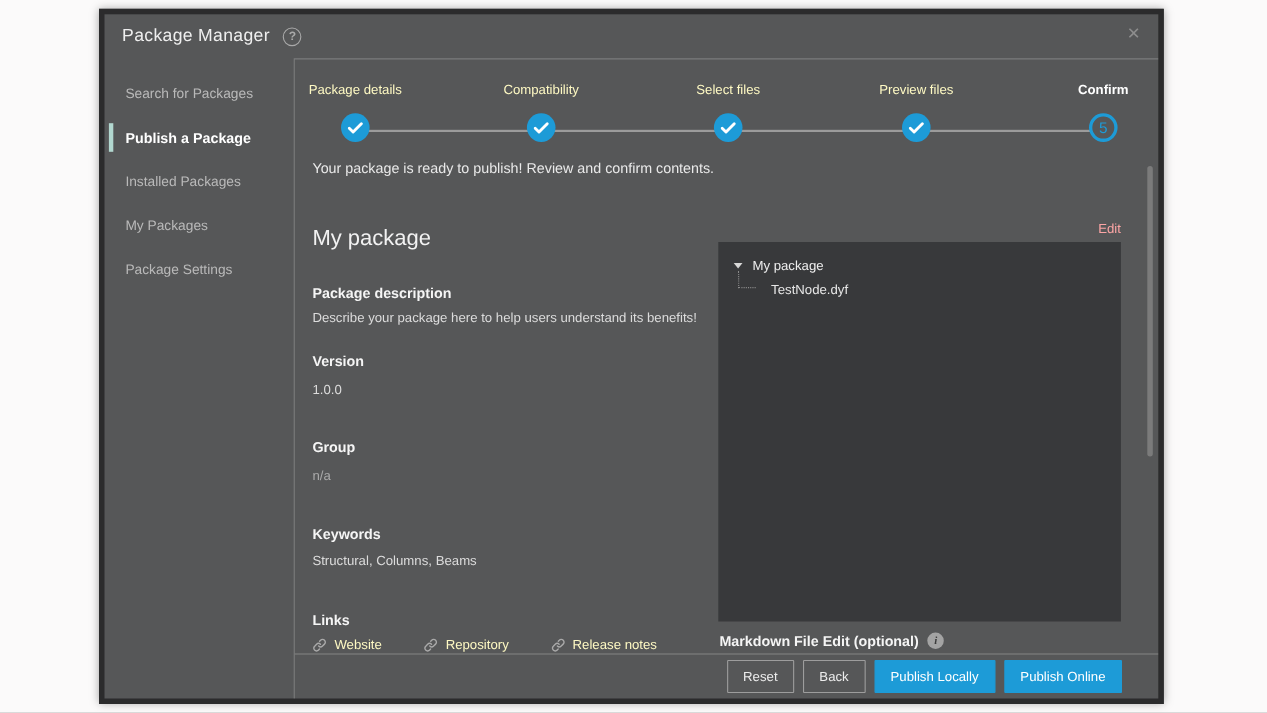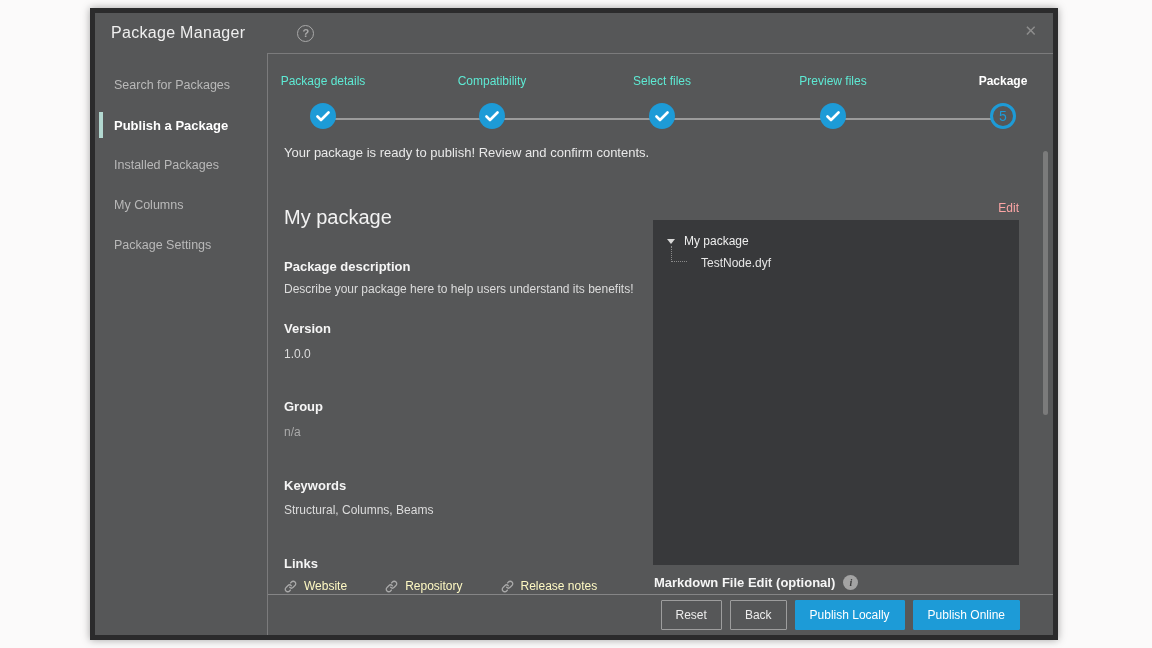--- a/index.html
+++ b/index.html
@@ -13,21 +13,21 @@
   .dialog {
     position:absolute; left:90px; top:8px; width:968px; height:632px;
     background:#565758;
     border:5px solid #2b2b2c;
     box-shadow:0 0 8px rgba(0,0,0,.35);
     display:flex; flex-direction:column;
   }
   
   .titlebar {
     height:40px; flex:0 0 40px; display:flex; align-items:center;
-    padding:0 16px; position:relative;gap:40px;
+    padding:0 16px; position:relative;
   }
   .titlebar .title {
     color:#efefef; font-size:16px; font-weight:400; letter-spacing:.3px;
   }
   .help-icon {
     margin-left:12px; width:17px; height:17px; border:1.5px solid #a9a9a9;
     border-radius:50%; color:#a9a9a9; font-size:11px; font-weight:700;
     display:flex; align-items:center; justify-content:center; cursor:pointer;
   }
   .close-icon {
@@ -53,21 +53,21 @@
     display:flex; flex-direction:column;
   }
   .scrollarea { flex:1; position:relative; overflow:hidden; }
   
   .stepper { position:absolute; left:0; top:0; width:100%; height:95px; }
   .step-line {
     position:absolute; left:55px; width:680px; top:64px; height:2px;
     background:#9b9b9b;
   }
   .step { position:absolute; width:140px; text-align:center; top:20px; }
-  .step .step-label { font-size:12px; color:#5eead4; display:block; margin-bottom:15px; }
+  .step .step-label { font-size:12px; color:#fef9c3; display:block; margin-bottom:15px; }
   .step.current .step-label { color:#ffffff; font-weight:700; }
   .step-circle {
     width:26px; height:26px; border-radius:50%; background:#1d9bd7;
     margin:0 auto; display:flex; align-items:center; justify-content:center;
     position:relative; z-index:2;
   }
   .step-circle.number {
     background:#565758; border:3px solid #1d9bd7; color:#1d9bd7;
     font-size:14px; font-weight:400;
   }
@@ -145,21 +145,21 @@
       <div class="side-item">
         <span>Search for Packages</span>
       </div>
       <div class="side-item active">
         <span>Publish a Package</span>
       </div>
       <div class="side-item">
         <span>Installed Packages</span>
       </div>
       <div class="side-item">
-        <span>My Columns</span>
+        <span>My Packages</span>
       </div>
       <div class="side-item">
         <span>Package Settings</span>
       </div>
     </div>
 
     <div class="content">
       <div class="scrollarea">
 
         <div class="stepper">
@@ -195,21 +195,21 @@
           <div class="step step3">
             <span class="step-label">Preview files</span>
             <span class="step-circle">
               <svg width="14" height="11" viewBox="0 0 14 11">
                   <path d="M1.5 5.5 L5 9 L12.5 1.5" stroke="#ffffff" stroke-width="2.6" fill="none" stroke-linecap="round" stroke-linejoin="round"></path>
                 </svg>
             </span>
           </div>
 
           <div class="step step4 current">
-            <span class="step-label">Package</span>
+            <span class="step-label">Confirm</span>
             <span class="step-circle number">5</span>
           </div>
         </div>
 
         <div class="ready-msg">Your package is ready to publish! Review and confirm contents.</div>
         <div class="pkg-title">My package</div>
         <a class="edit-link">Edit</a>
 
         <div class="fields">
           <div class="f-label" style="margin-bottom:8px;">Package description</div>

